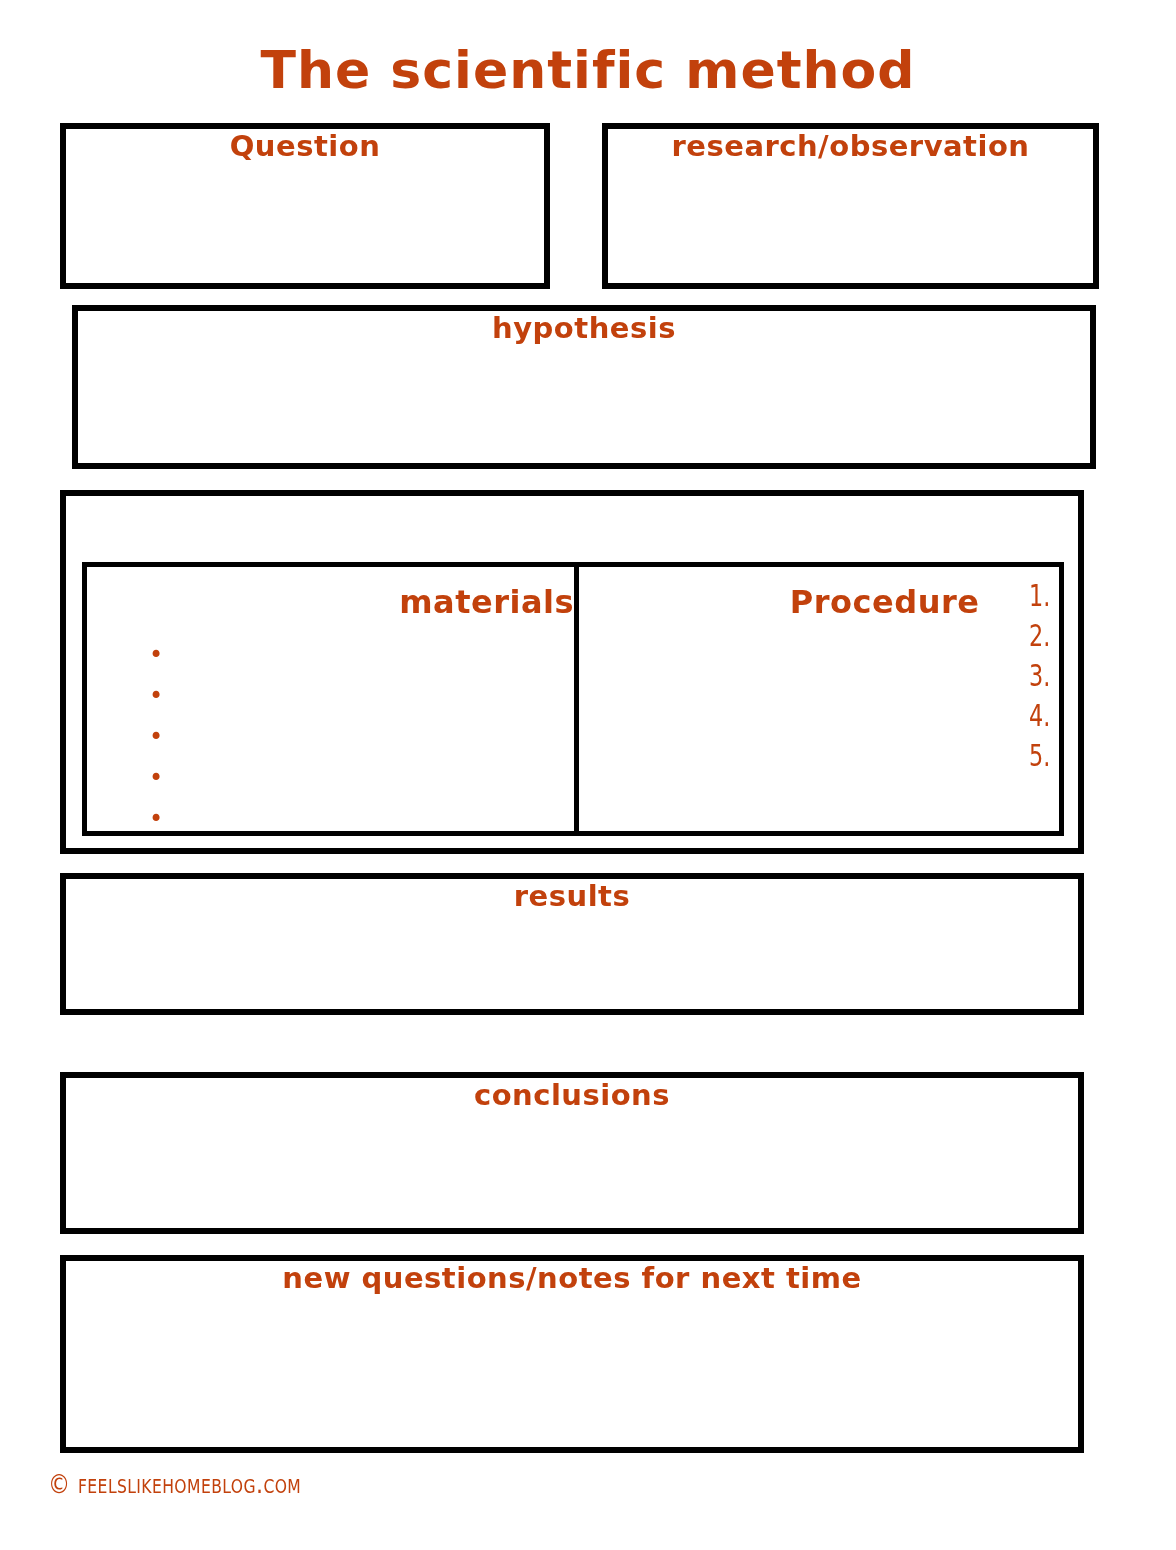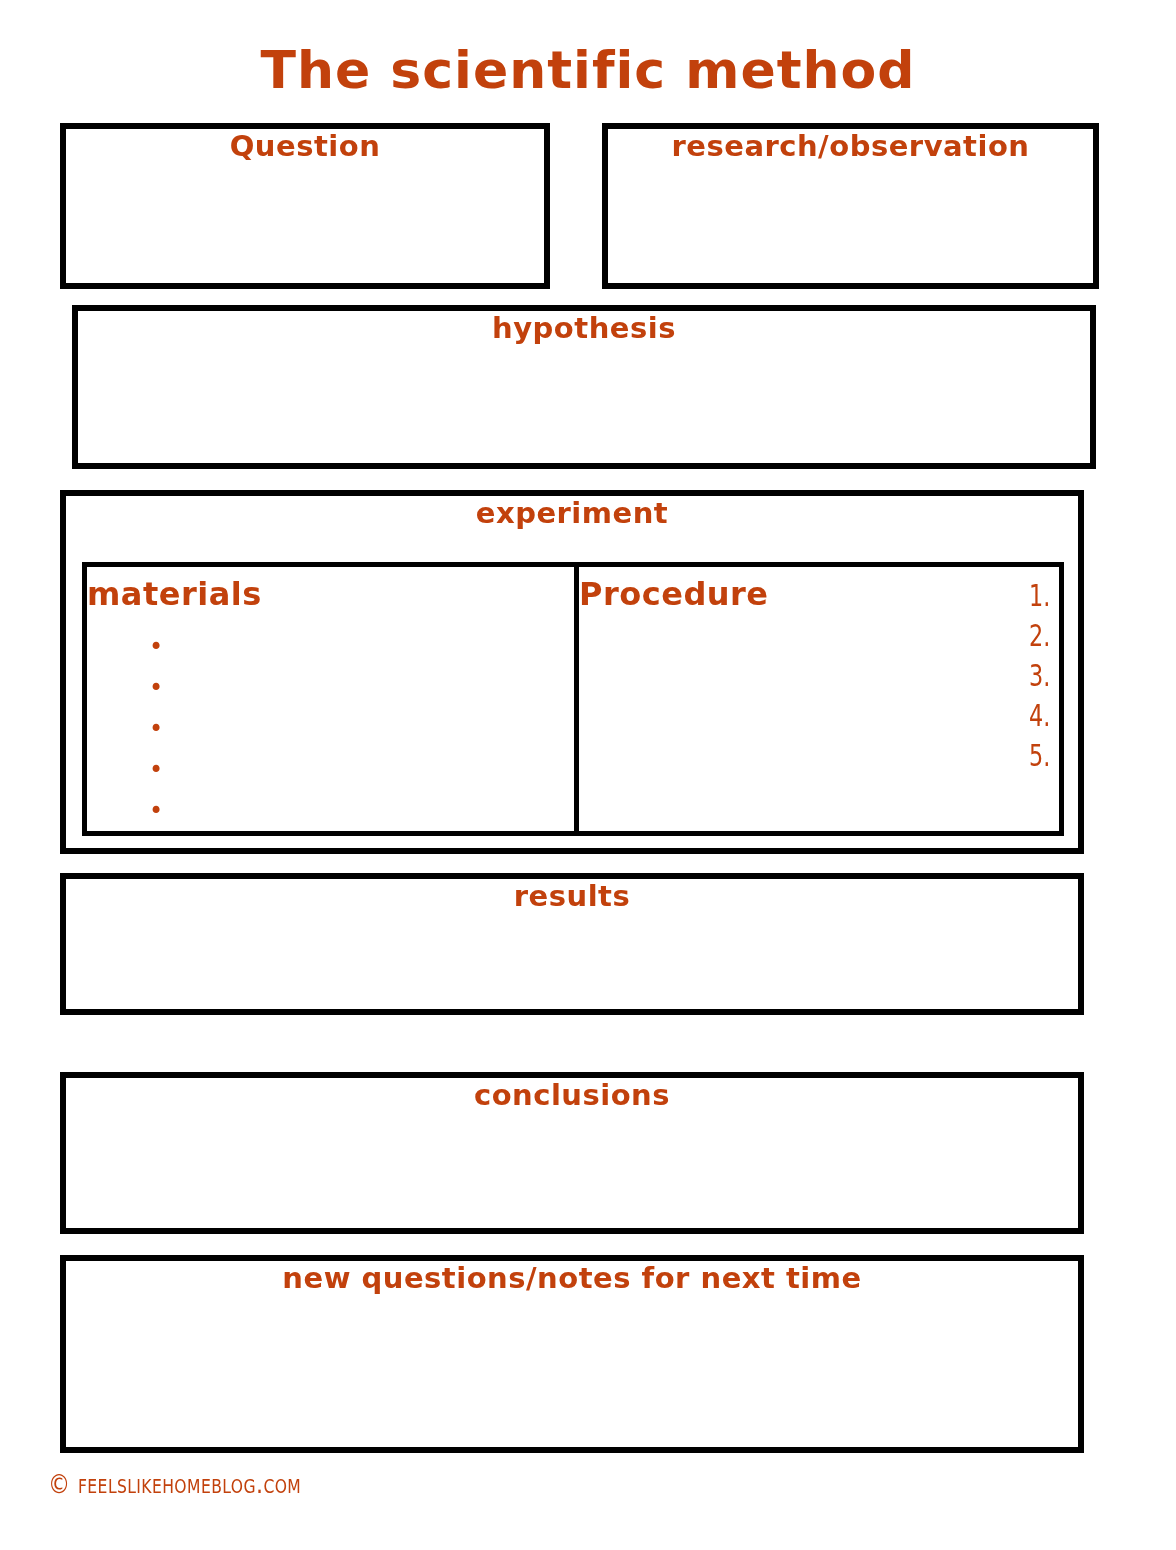--- a/index.html
+++ b/index.html
@@ -72,24 +72,24 @@
     flex-direction: column;
   }
   .procedure-col {
     flex: 1;
     border-left: 5px solid #000000;
     box-sizing: border-box;
     display: flex;
   }
   .col-label {
     width: 100%;
-    text-align: left;
+    text-align: right;
     font-size: 32px;
     font-weight: 800;
-    padding-top: 8px;
+    padding-top: 16px;
     letter-spacing: 0.5px;
   }
   .bullet-list {
     padding-left: 62px;
     margin-top: 14px;
   }
   .bullet-item {
     font-size: 24px;
     line-height: 41px;
     height: 41px;
@@ -134,21 +134,20 @@
     <div class="box-label">research/observation</div>
     <div class="write-area"></div>
   </div>
 
   <div class="box box-hypothesis">
     <div class="box-label">hypothesis</div>
     <div class="write-area"></div>
   </div>
 
   <div class="box box-experiment">
-    <div class="box-label">experiment</div>
 
     <div class="experiment-inner">
 
       <div class="materials-col">
         <div class="col-label">materials</div>
         <div class="bullet-list">
             <div class="bullet-item">•</div>
             <div class="bullet-item">•</div>
             <div class="bullet-item">•</div>
             <div class="bullet-item">•</div>

